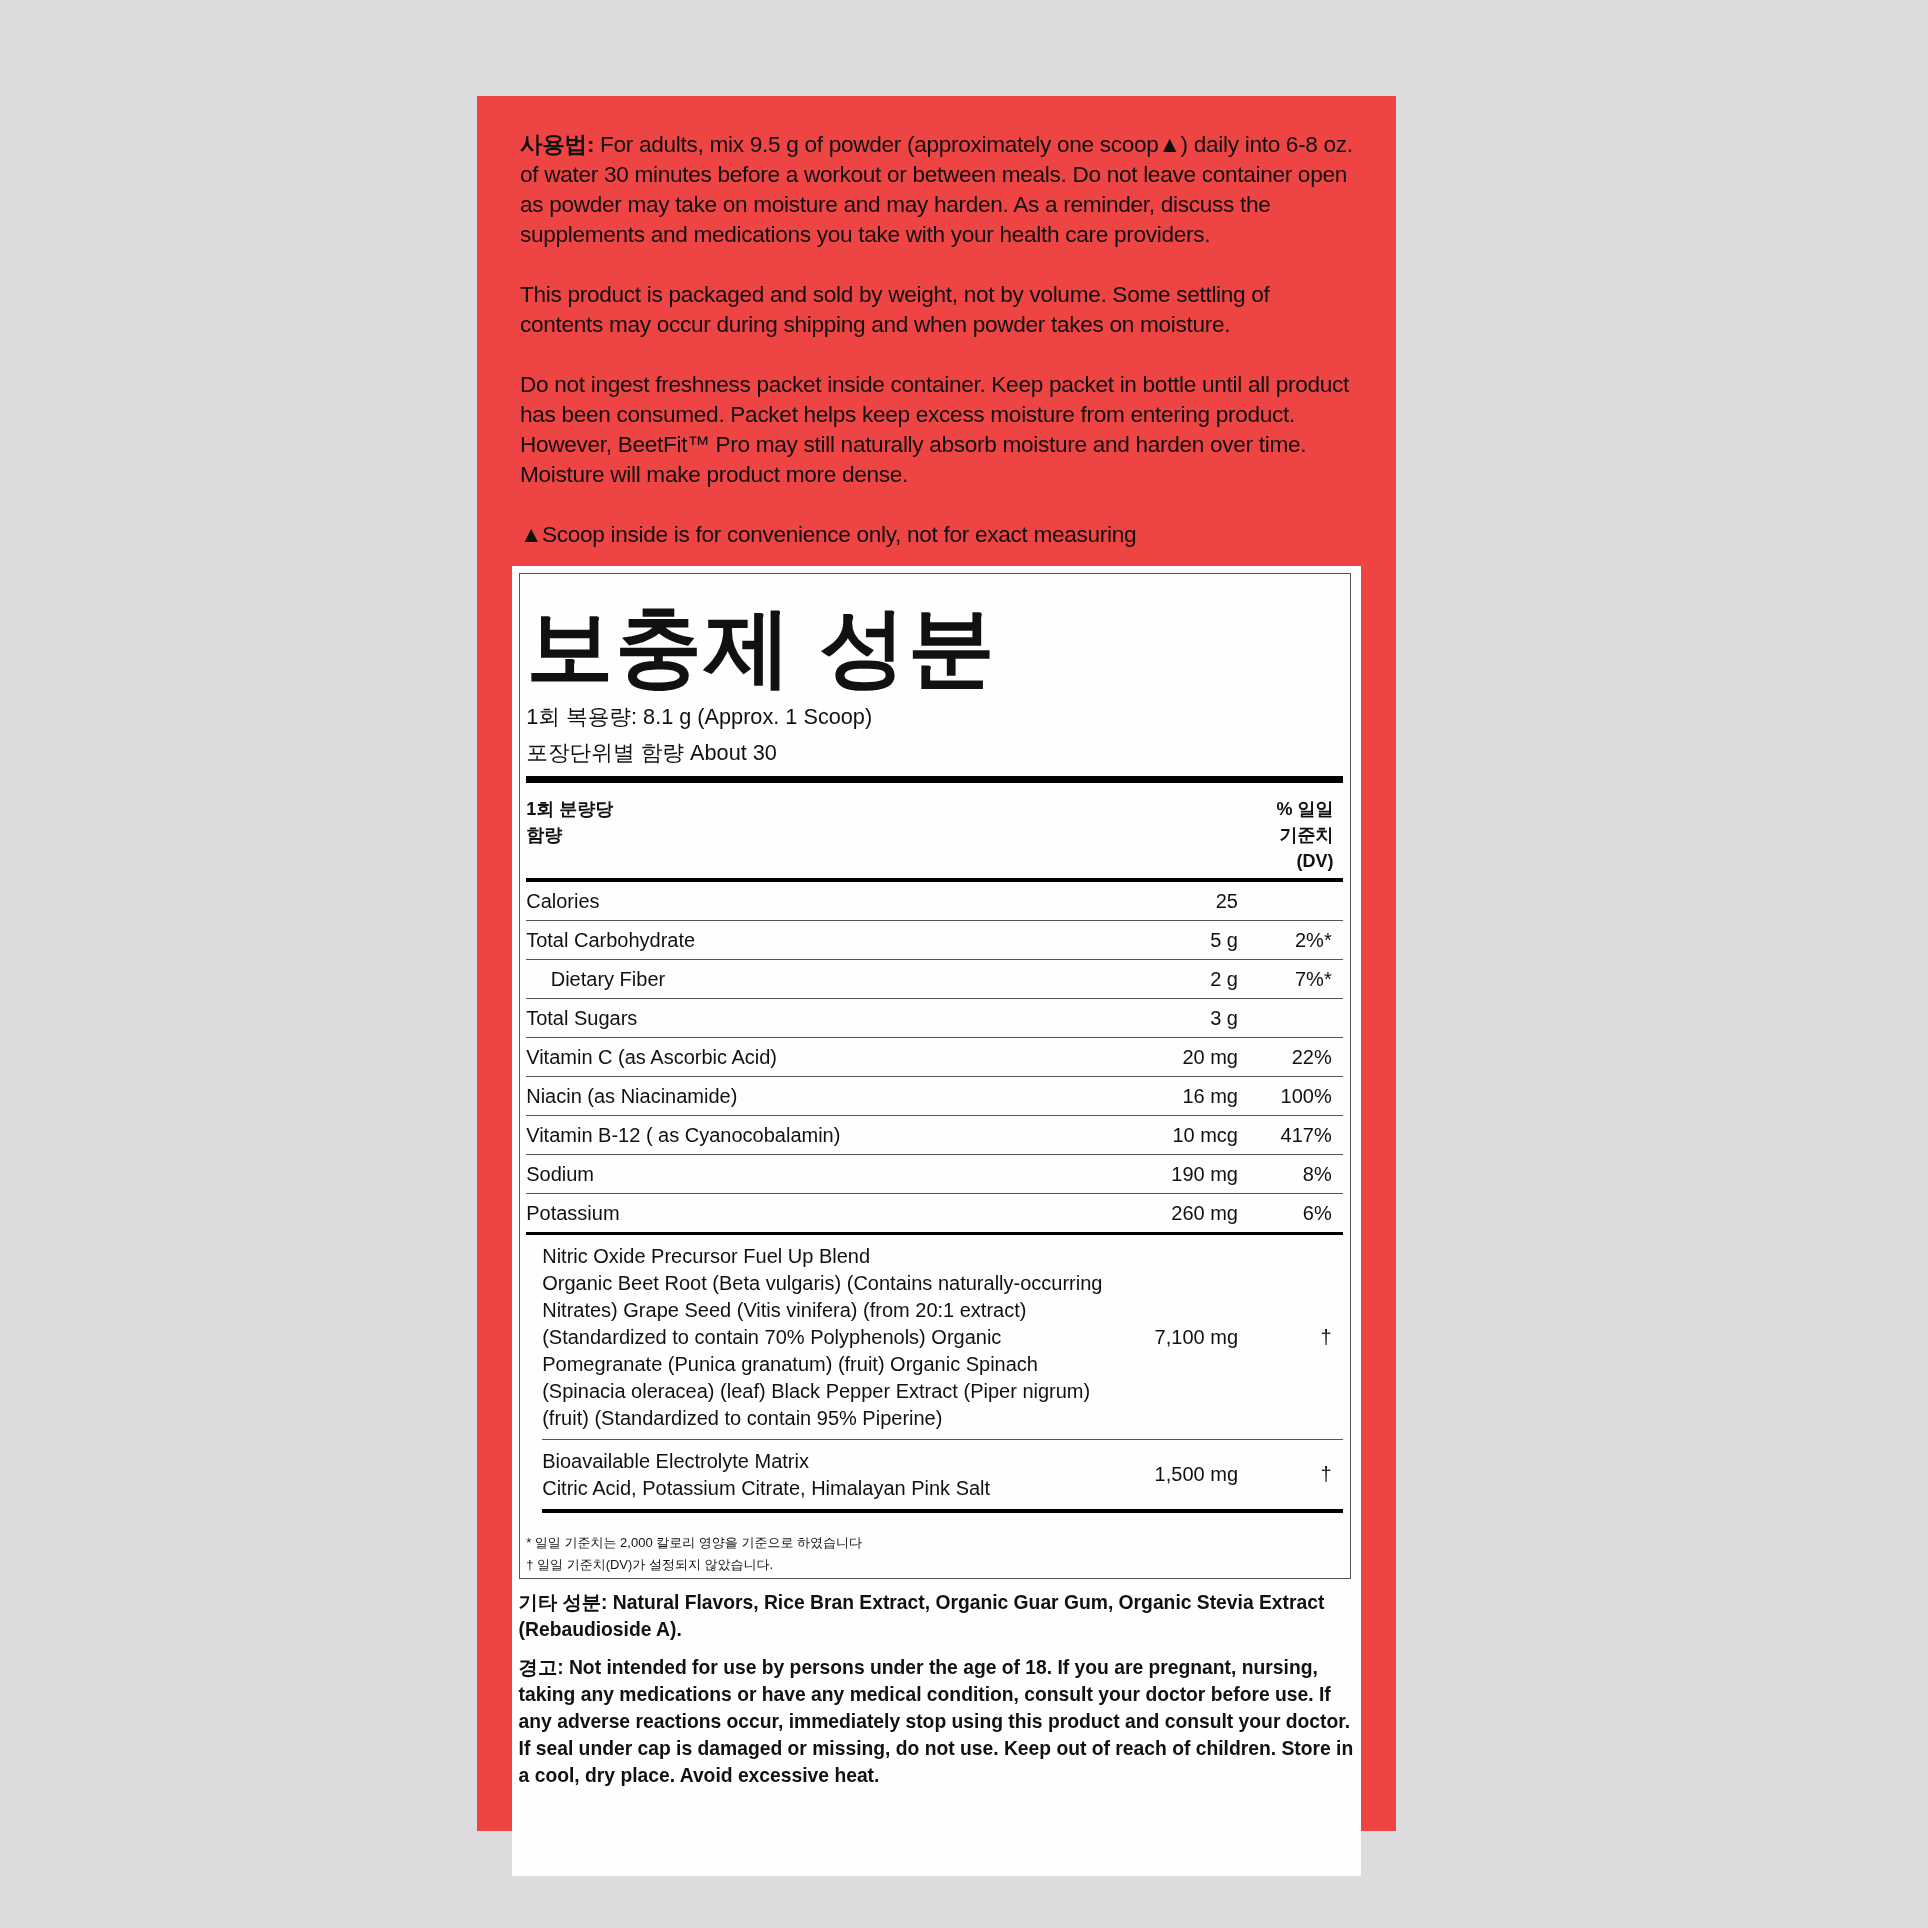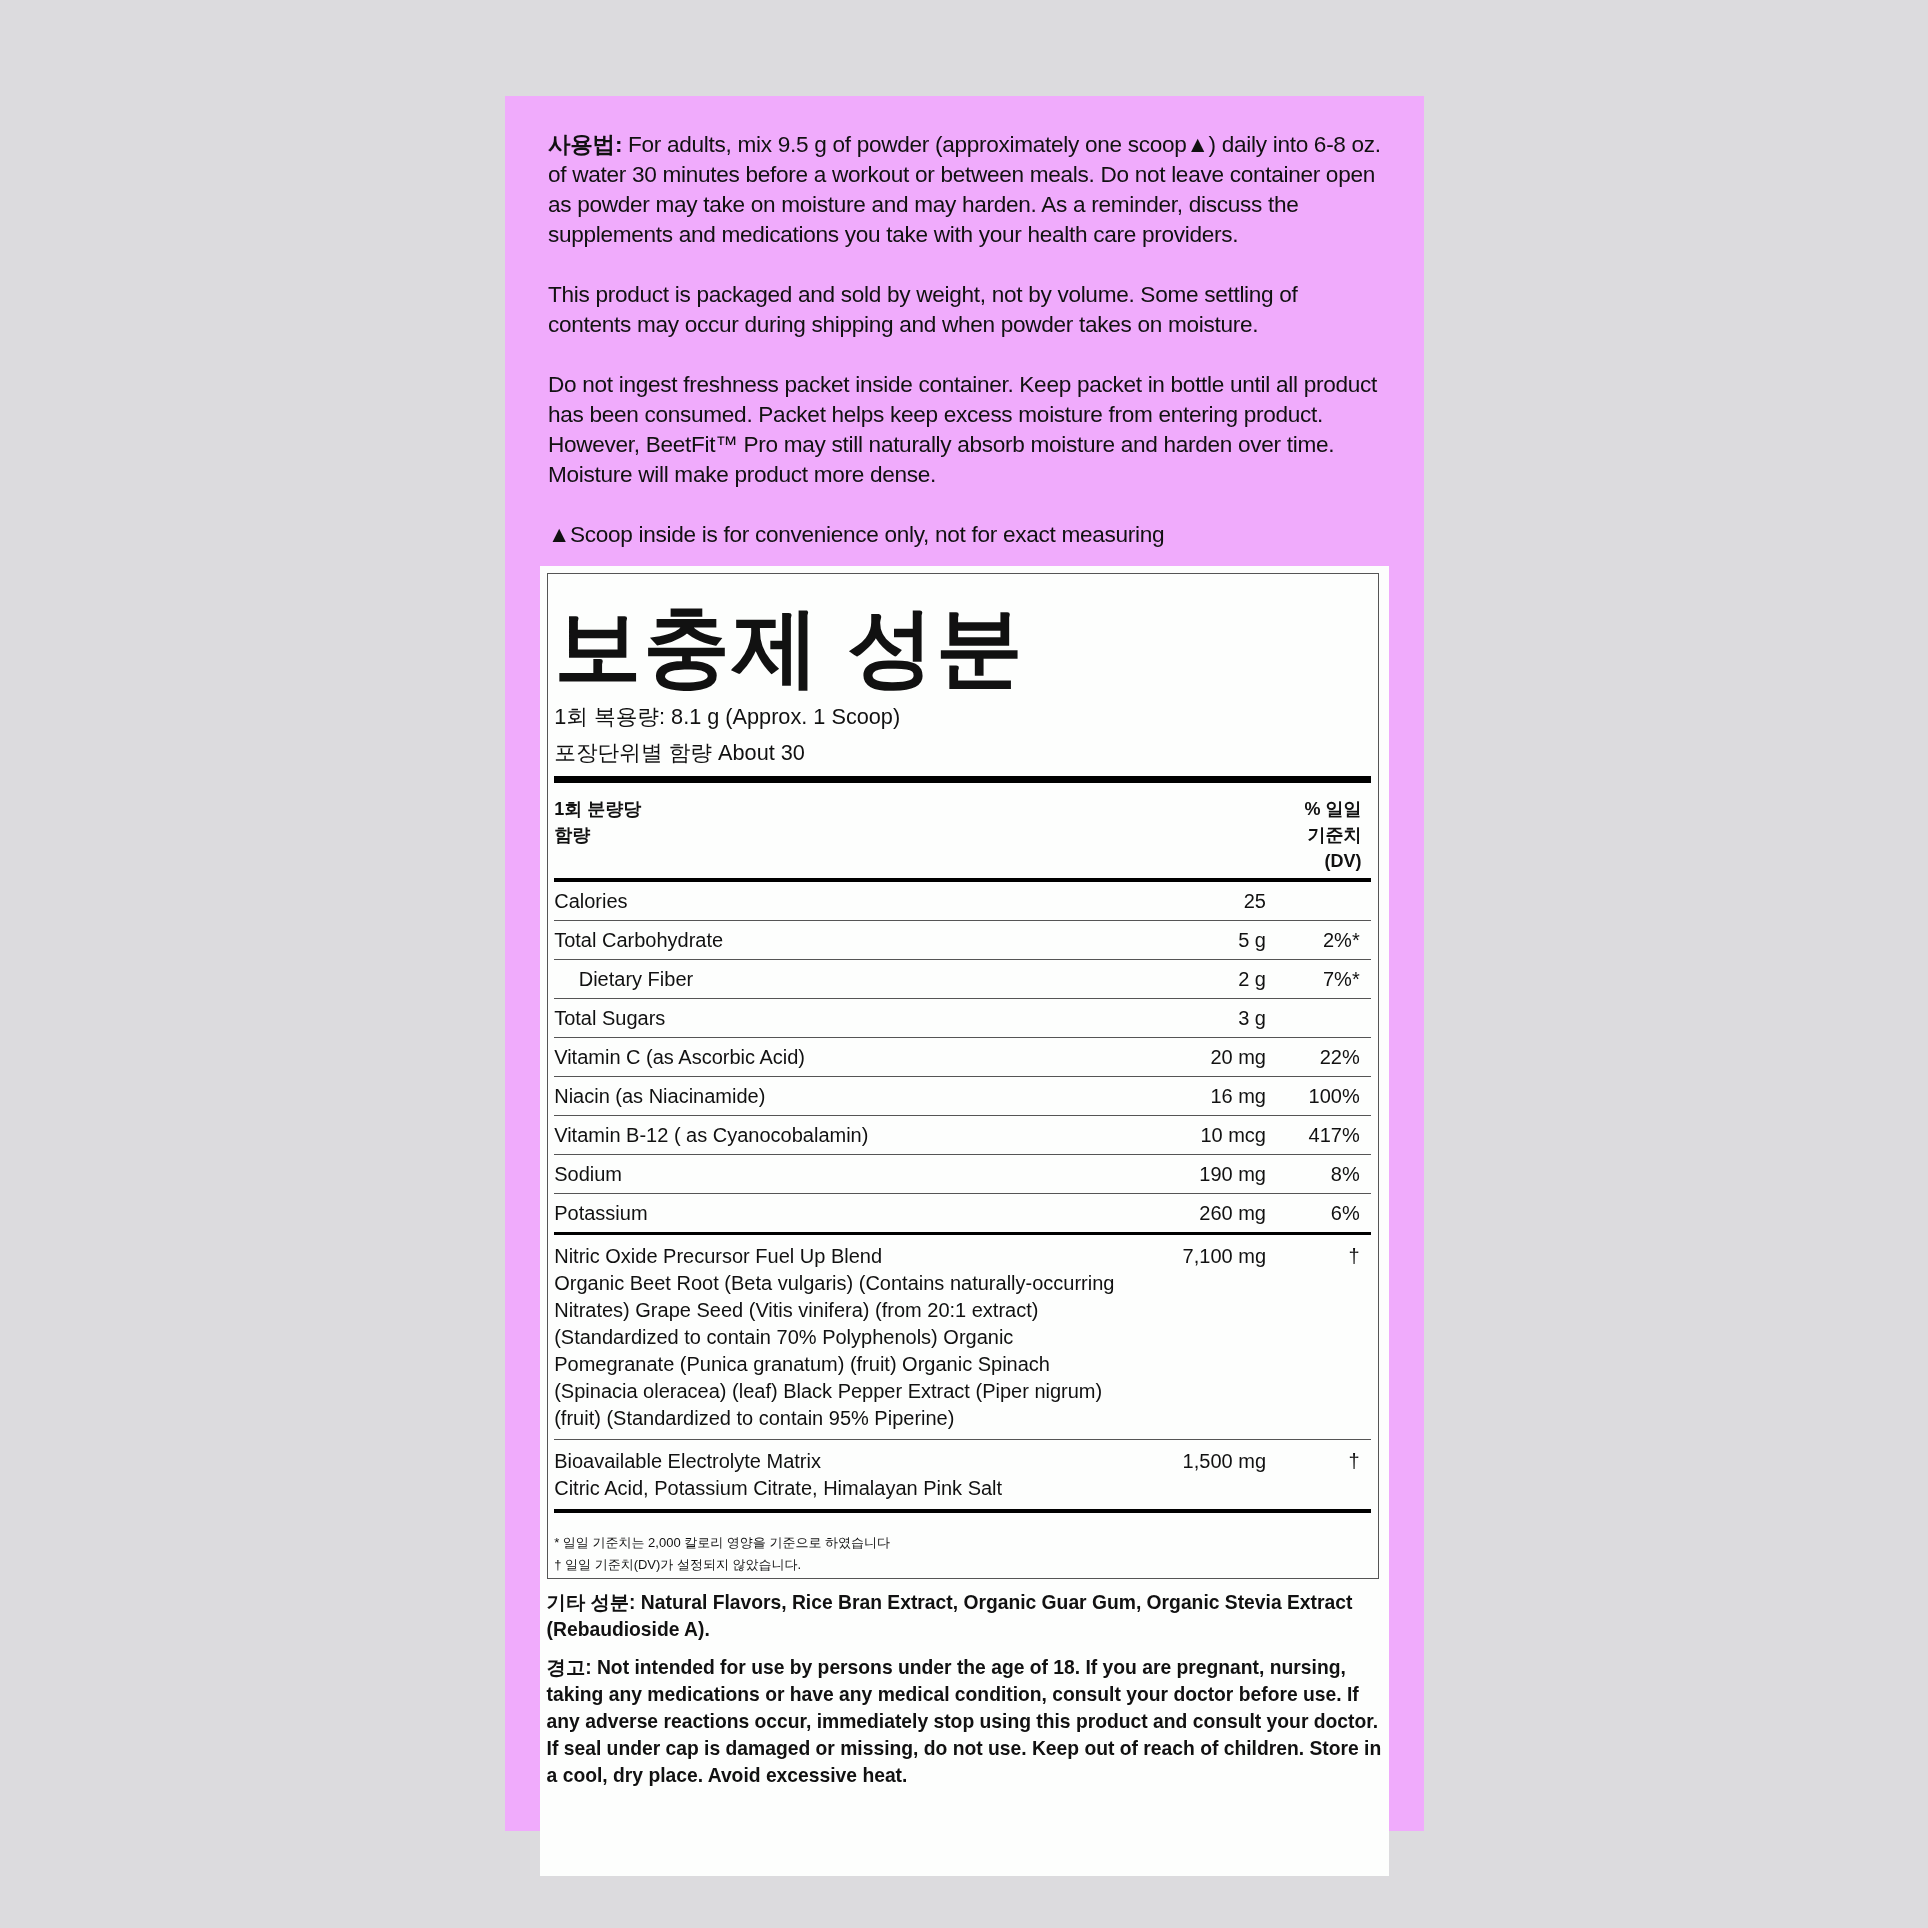--- a/index.html
+++ b/index.html
@@ -1,36 +1,36 @@
 <!DOCTYPE html>
 <html style="font-size:15px"><head>
 <meta charset="utf-8">
 <style>
   html,body{margin:0;padding:0;}
   body{width:1928px;height:1928px;background:#dcdbde;position:relative;overflow:hidden;
        font-family:"Liberation Sans","DejaVu Sans",sans-serif;color:#111;}
-  .panel{position:absolute;left:505px;top:96px;width:919px;height:1735px;background:#f0abfc;}
+  .panel{position:absolute;left:477px;top:96px;width:919px;height:1735px;background:#ef4444;}
   .directions{position:absolute;left:43px;top:34px;width:838px;font-size:22.6px;line-height:30px;letter-spacing:-0.3px;}
   .directions p{margin:0 0 30px 0;}
   .directions b{font-weight:bold;}
   .whitebox{position:absolute;left:35px;top:470px;width:849px;height:1310px;background:#fdfefd;}
   .label{position:absolute;left:6.6px;top:6.6px;width:832px;height:1006px;border:1.9px solid #555;box-sizing:border-box;padding:0 6.6px;}
   .title{font-size:87px;font-weight:bold;line-height:104px;margin-top:21px;letter-spacing:1.9px;}
   .serv{font-size:21.7px;line-height:36px;}
   .thick{height:6.6px;background:#000;margin-top:5.6px;}
   .hdr{display:flex;justify-content:space-between;font-weight:bold;font-size:18px;line-height:26px;padding:13px 0 4px 0;}
   .hdr .r{text-align:right;}
   .thick2{height:4.7px;background:#000;}
   .row{display:flex;align-items:center;border-bottom:1.9px solid #555;font-size:20px;min-height:38px;}
   .row .n{flex:1;}
   .row .a{width:113px;text-align:right;}
   .row .d{width:105px;text-align:right;padding-right:11.3px;box-sizing:border-box;}
   .row.indent .n{padding-left:24.5px;}
   .row.last{border-bottom:3.8px solid #000;}
-  .row.blend{align-items:flex-start;padding:7.5px 0;line-height:27px;}
+  .row.blend{align-items:center;padding:7.5px 0;line-height:27px;margin-left:16px;}
   .row.blend .n{white-space:pre-line;}
   .row.final{border-bottom:4.7px solid #000;}
   .foot{font-size:13px;line-height:21.7px;padding-top:19px;}
   .other{position:absolute;left:6.6px;top:1023px;width:838px;font-size:19.3px;line-height:27px;font-weight:bold;}
   .other p{margin:0 0 11.3px 0;}
 </style>
 </head>
 <body>
 
 <div class="panel">

